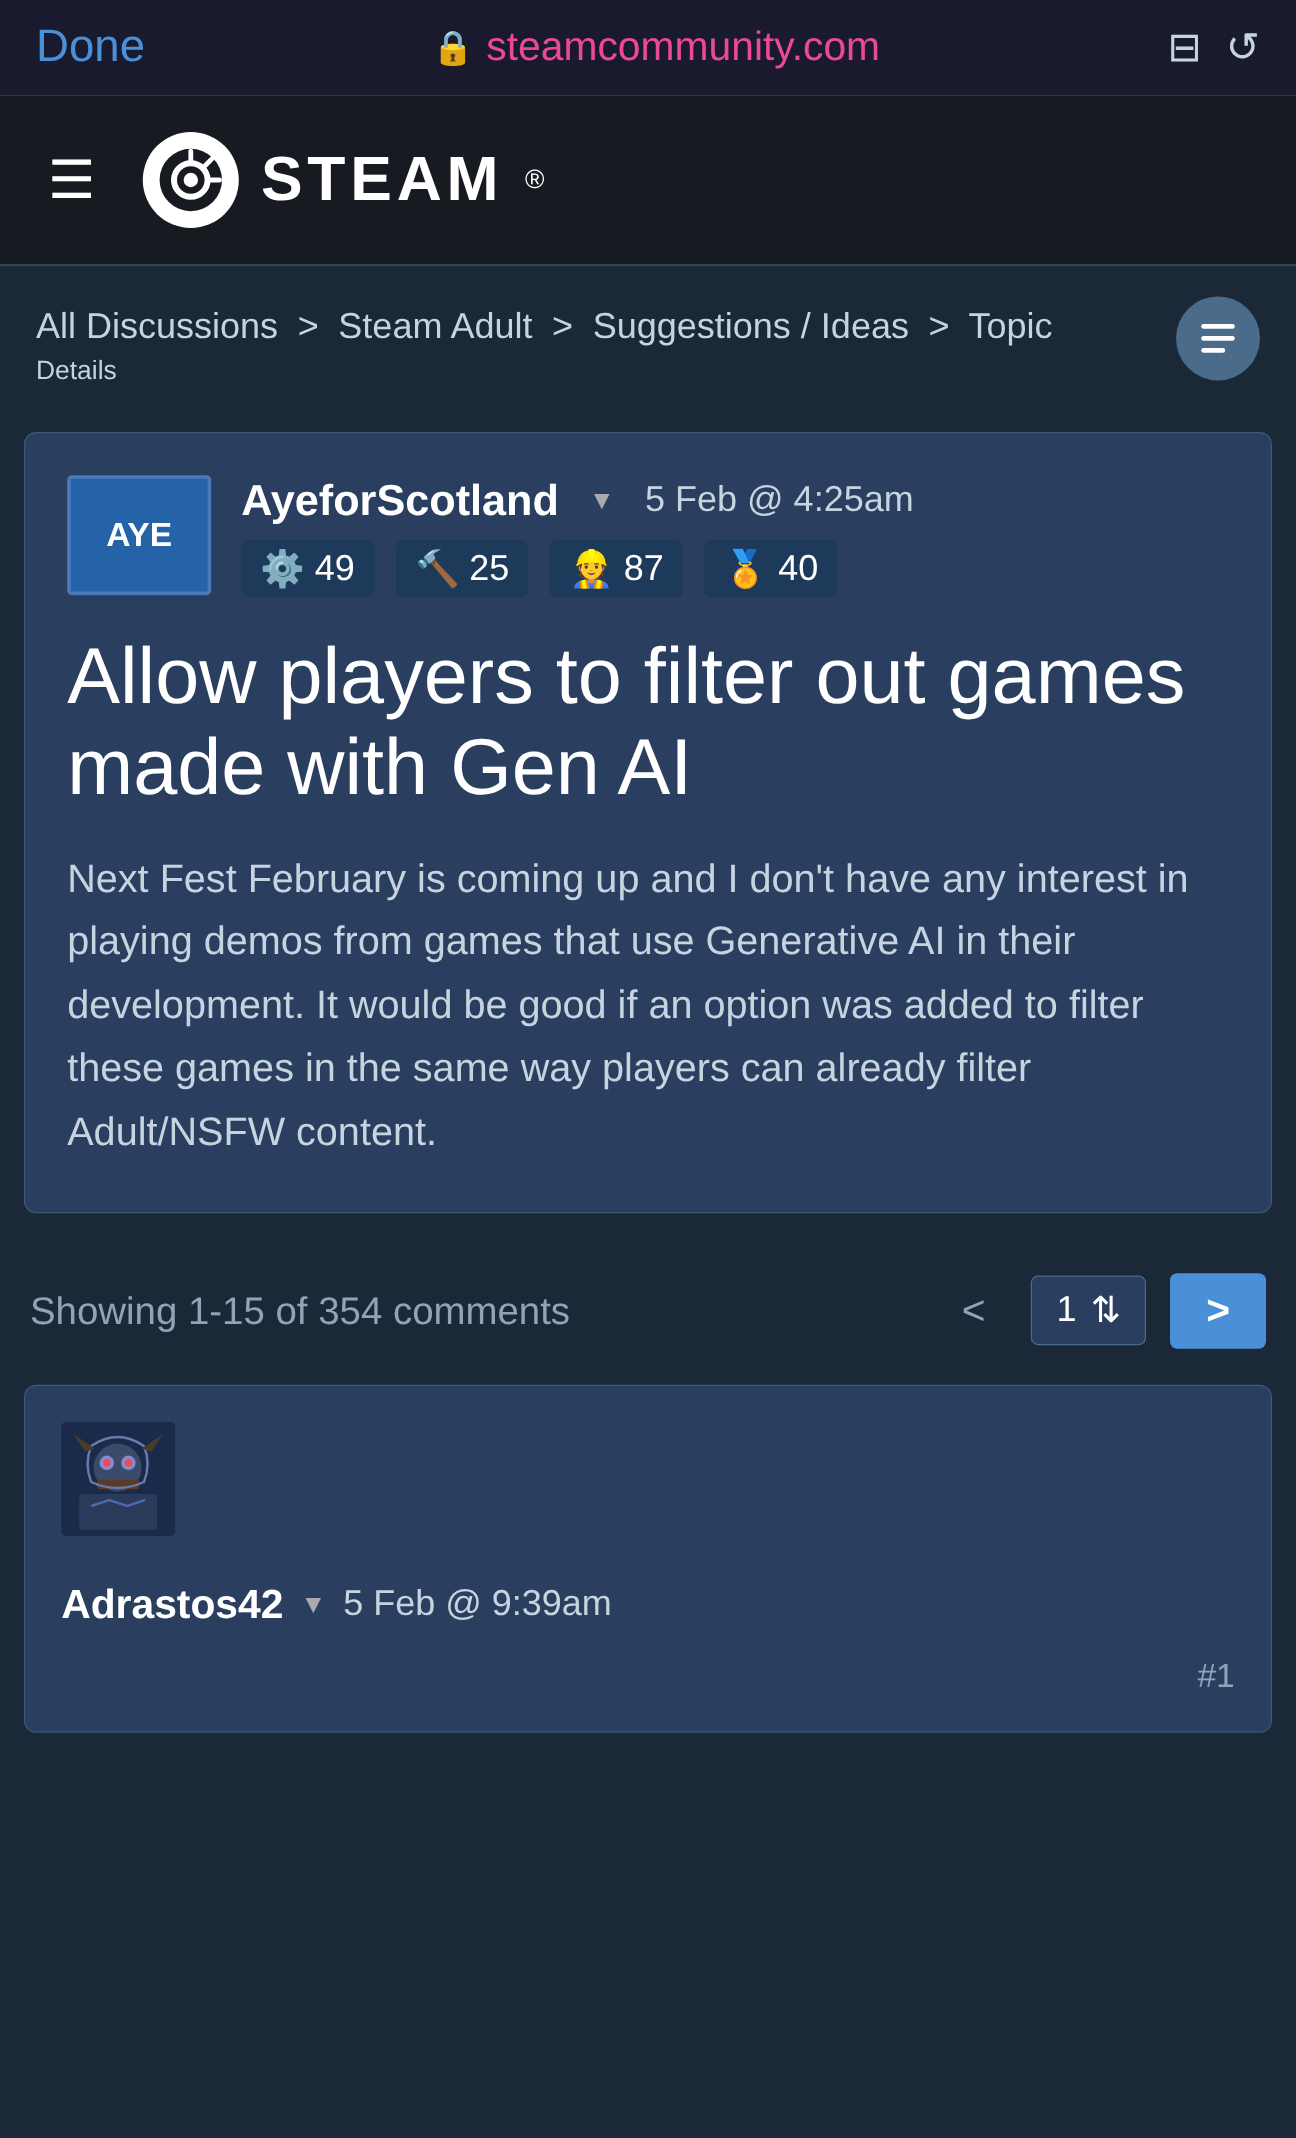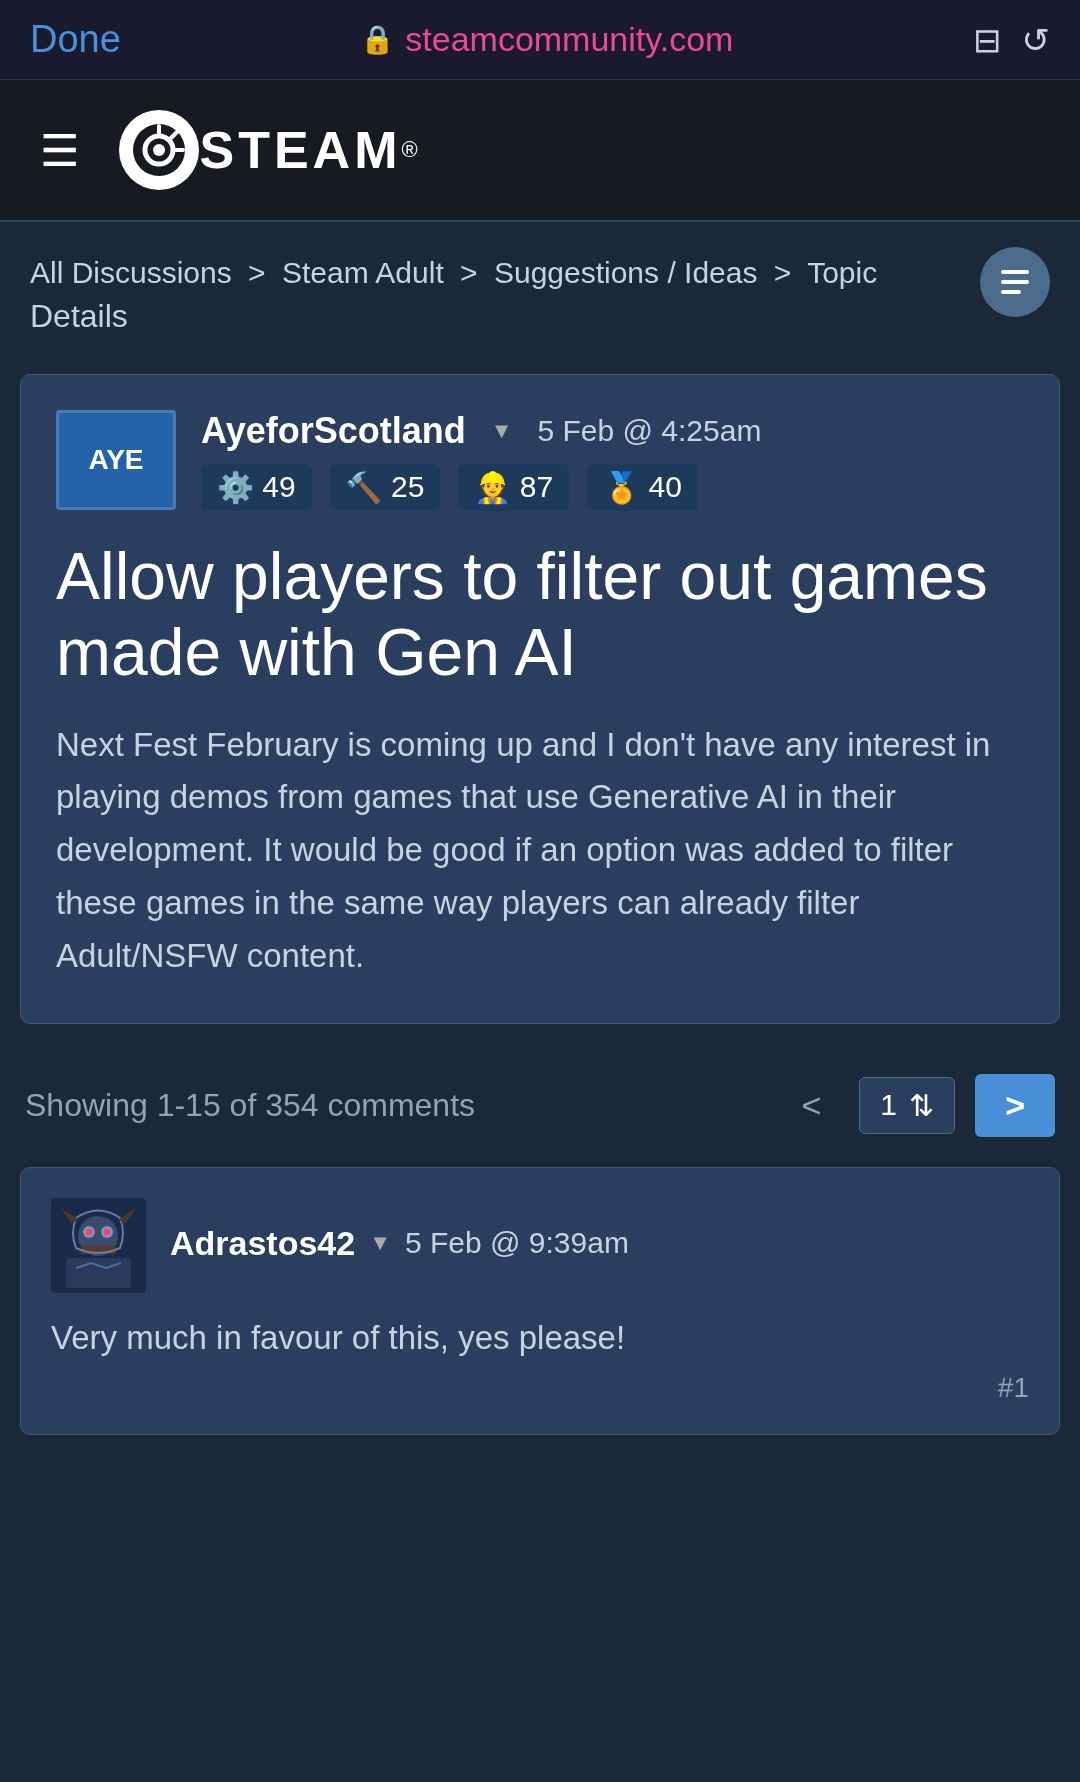--- a/index.html
+++ b/index.html
@@ -63,20 +63,21 @@
       border-bottom: 2px solid #2a475e;
     }
     .hamburger-icon {
       color: #fff;
       font-size: 44px;
       cursor: pointer;
     }
     .steam-logo {
       display: flex;
       align-items: center;
+      gap: 18px;
     }
     .steam-logo-circle {
       width: 80px;
       height: 80px;
       background: #fff;
       border-radius: 50%;
       display: flex;
       align-items: center;
       justify-content: center;
       font-size: 44px;
@@ -109,21 +110,21 @@
     }
     .breadcrumb .separator {
       color: #c6d4df;
       margin: 0 8px;
     }
     .breadcrumb .topic-bold {
       color: #c6d4df;
     }
     .breadcrumb .details-line {
       display: block;
-      font-size: 32px;
+      font-size: 22px;
     }
     .toc-btn {
       width: 70px;
       height: 70px;
       background: #4a6b8a;
       border-radius: 50%;
       display: flex;
       align-items: center;
       justify-content: center;
       font-size: 30px;
@@ -267,23 +268,24 @@
     
     .comment-card {
       background: #2a3f5f;
       margin: 0 20px 20px 20px;
       border-radius: 10px;
       padding: 30px 30px 30px 30px;
       border: 1px solid #3a5a7a;
     }
     .comment-header {
       display: flex;
-      align-items: center;
-      gap: 24px;
+      align-items: flex-start;
+      gap: 38px;
       margin-bottom: 20px;
+      flex-direction: column;
     }
     .comment-avatar {
       width: 95px;
       height: 95px;
       border-radius: 4px;
       flex-shrink: 0;
       overflow: hidden;
       background: #333;
       display: flex;
       align-items: center;
@@ -441,15 +443,14 @@
       </svg>
     </div>
     <div class="comment-meta">
       <div class="comment-username-row">
         <span class="comment-username">Adrastos42</span>
         <span class="dropdown-arrow">▼</span>
         <span class="comment-date">5 Feb @ 9:39am</span>
       </div>
     </div>
   </div>
-  <p class="comment-body">Very much in favour of this, yes please!</p>
   <div class="comment-number">#1</div>
 </div>
 
 </body></html>

